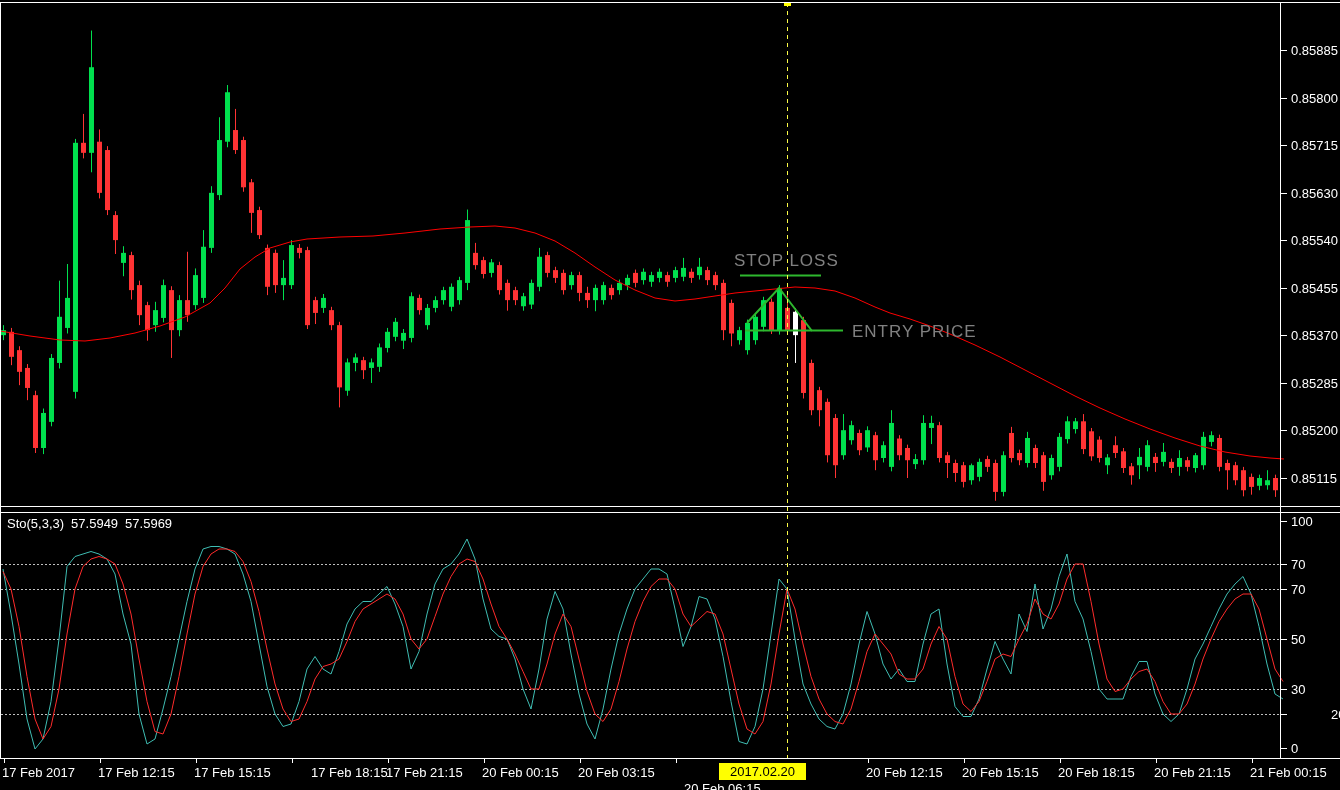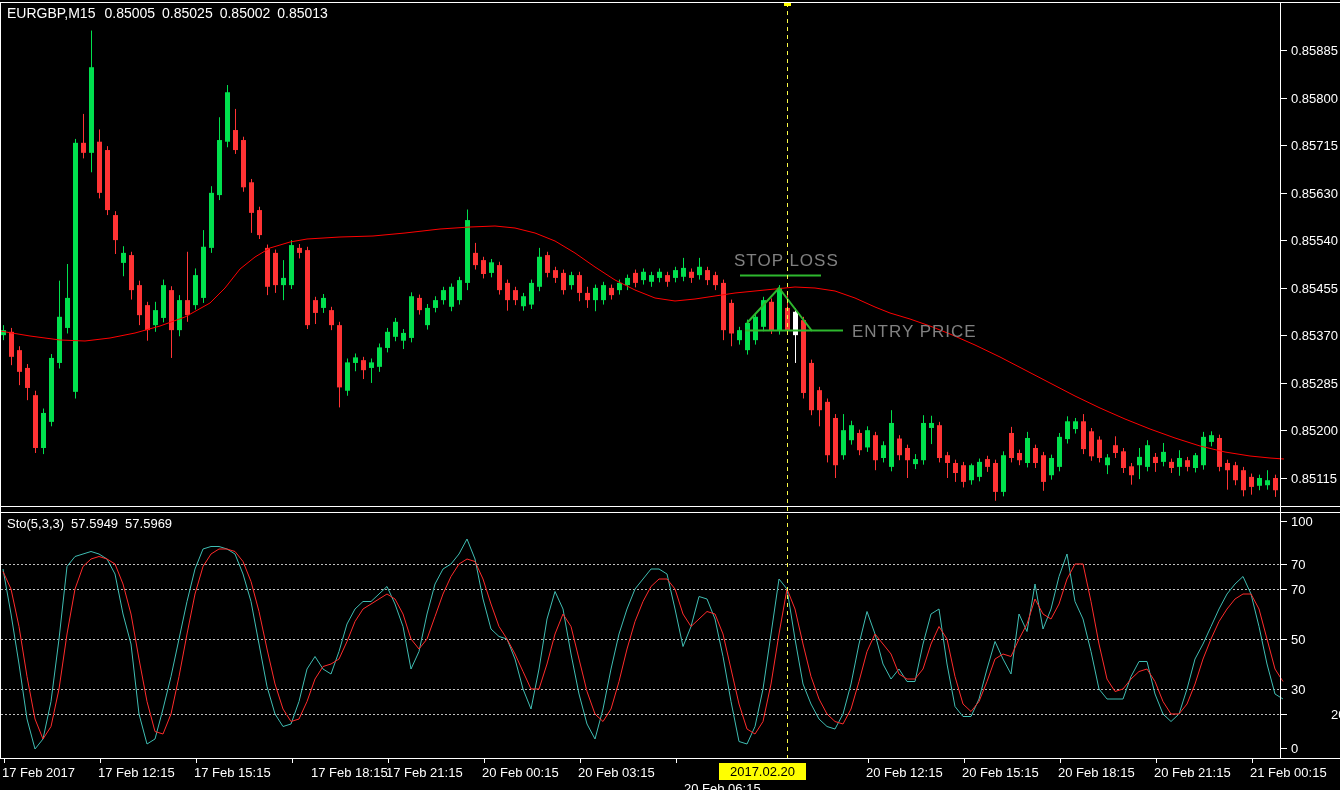--- a/index.html
+++ b/index.html
@@ -385,23 +385,20 @@
       <line x1="484.5" y1="759" x2="484.5" y2="763" stroke="#FFFFFF" stroke-width="1"></line>
       <line x1="580.5" y1="759" x2="580.5" y2="763" stroke="#FFFFFF" stroke-width="1"></line>
       <line x1="676.5" y1="759" x2="676.5" y2="763" stroke="#FFFFFF" stroke-width="1"></line>
       <line x1="868.5" y1="759" x2="868.5" y2="763" stroke="#FFFFFF" stroke-width="1"></line>
       <line x1="964.5" y1="759" x2="964.5" y2="763" stroke="#FFFFFF" stroke-width="1"></line>
       <line x1="1060.5" y1="759" x2="1060.5" y2="763" stroke="#FFFFFF" stroke-width="1"></line>
       <line x1="1156.5" y1="759" x2="1156.5" y2="763" stroke="#FFFFFF" stroke-width="1"></line>
       <line x1="1252.5" y1="759" x2="1252.5" y2="763" stroke="#FFFFFF" stroke-width="1"></line>
     </svg>
 
-  <div id="quote-header">
-    <span>EURGBP,M15</span><span class="num">0.85005</span><span class="num">0.85025</span><span class="num">0.85002</span><span class="num">0.85013</span>
-  </div>
 
   <div id="sto-header">
     <span>Sto(5,3,3)</span><span>57.5949</span><span>57.5969</span>
   </div>
 
   <div class="annot" id="stop-loss-text" style="left: 734px; top: 251px;">STOP LOSS</div>
   <div class="annot" id="entry-price-text" style="left: 852px; top: 322px;">ENTRY PRICE</div>
 
   <div id="time-highlight" style="left: 719px; width: 87px;">2017.02.20 09:45</div>
 

